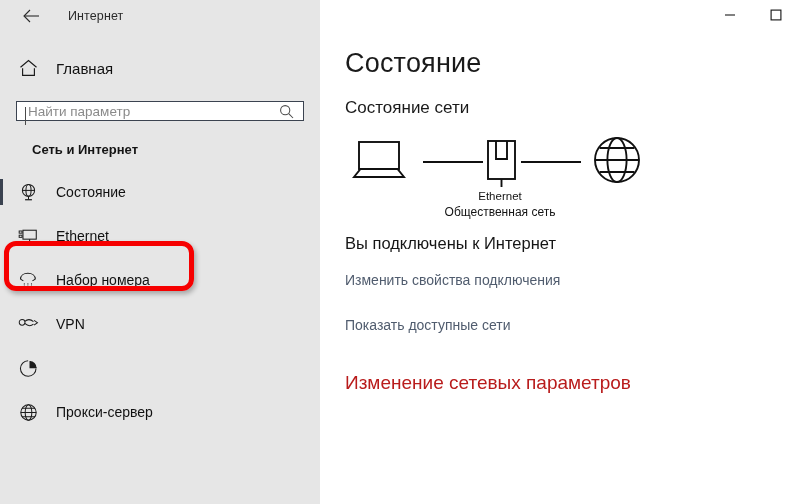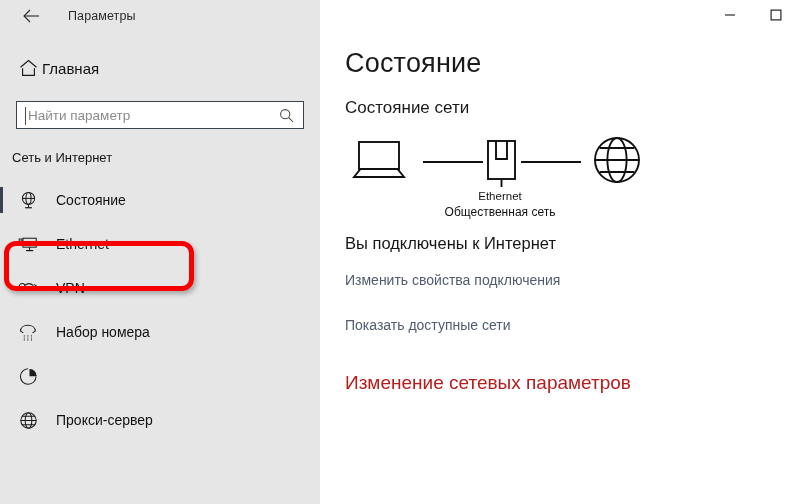--- a/index.html
+++ b/index.html
@@ -64,28 +64,29 @@
     box-sizing: border-box;
   }
   .home-icon {
     width: 28px;
     display: flex;
     align-items: center;
     justify-content: center;
     color: #1a1a1a;
   }
   .home-label {
+    margin-left: 14px;
     font-size: 15px;
     color: #111111;
   }
 
   
   .search-wrap {
     margin: 13px 16px 0 16px;
-    height: 28px;
+    height: 20px;
     background: #ffffff;
     border: 1.6px solid #3b4350;
     box-sizing: border-box;
     display: flex;
     align-items: center;
     position: relative;
   }
   .search-caret {
     position: absolute;
     left: 8px;
@@ -106,23 +107,23 @@
     width: 26px;
     display: flex;
     align-items: center;
     justify-content: center;
     color: #4a4a4a;
     padding-right: 4px;
   }
 
   
   .group-header {
-    margin: 21px 0 0 12px;
+    margin: 21px 0 0 32px;
     font-size: 13px;
-    font-weight: normal;
+    font-weight: bold;
     color: #141414;
   }
 
   
   .nav-list {
     margin-top: 13px;
   }
   .nav-item {
     height: 44px;
     display: flex;
@@ -260,21 +261,21 @@
 
   <div id="sidebar">
 
     <div class="titlebar-left">
       <div class="back-arrow">
         <svg width="17" height="14" viewBox="0 0 17 14" fill="none" aria-hidden="true">
           <path d="M1 7H16" stroke="currentColor" stroke-width="1.1"></path>
           <path d="M7 1L1 7L7 13" stroke="currentColor" stroke-width="1.1" fill="none"></path>
         </svg>
       </div>
-      <div class="app-title">Параметры</div>
+      <div class="app-title">Интернет</div>
     </div>
 
     <div class="home-row">
       <div class="home-icon">
         <svg width="19" height="18" viewBox="0 0 19 18" fill="none" aria-hidden="true">
           <path d="M1.5 8.2L9.5 1.5L17.5 8.2" stroke="currentColor" stroke-width="1.15" fill="none"></path>
           <path d="M3.6 9.3V16.3H15.4V9.3" stroke="currentColor" stroke-width="1.15" fill="none"></path>
         </svg>
       </div>
       <div class="home-label">Главная</div>
@@ -312,32 +313,20 @@
         <div class="nav-icon">
           <svg width="20" height="19" viewBox="0 0 21 20" fill="none" aria-hidden="true">
             <rect x="5.2" y="3.4" width="14" height="9.4" stroke="currentColor" stroke-width="1.1" fill="none"></rect>
             <path d="M12.2 12.8V16" stroke="currentColor" stroke-width="1.1"></path>
             <path d="M8.4 16.4H16" stroke="currentColor" stroke-width="1.3"></path>
             <rect x="1.2" y="4.2" width="3" height="2.3" stroke="currentColor" stroke-width="1" fill="none"></rect>
             <rect x="1.2" y="8.6" width="3" height="2.3" stroke="currentColor" stroke-width="1" fill="none"></rect>
           </svg>
         </div>
         <div class="nav-label">Ethernet</div>
-      </div>
-
-      <div class="nav-item">
-        <div class="nav-icon">
-          <svg width="21" height="14" viewBox="0 0 22 14" fill="none" aria-hidden="true">
-            <circle cx="4.3" cy="5.2" r="3" stroke="currentColor" stroke-width="1.05" fill="none"></circle>
-            <path d="M7.1 6.4C10 9 13.4 9.4 16.2 7.2" stroke="currentColor" stroke-width="1.05" fill="none"></path>
-            <path d="M7.1 4.2C10 1.8 13.6 2.2 16.2 4.6" stroke="currentColor" stroke-width="1.05" fill="none"></path>
-            <path d="M16.8 3.2L20.4 5.6L16.8 8.2" stroke="currentColor" stroke-width="1.05" fill="none"></path>
-          </svg>
-        </div>
-        <div class="nav-label">VPN</div>
       </div>
 
       <div class="nav-item">
         <div class="nav-icon">
           <svg width="20" height="18" viewBox="0 0 21 19" fill="none" aria-hidden="true">
             <path d="M2.6 8.6C2.6 4.8 6 2.4 10.4 2.4C14.8 2.4 18.2 4.8 18.2 8.6" stroke="currentColor" stroke-width="1.15" fill="none"></path>
             <path d="M2.6 8.6L5.6 10.4M18.2 8.6L15.2 10.4" stroke="currentColor" stroke-width="1.15"></path>
             <g fill="currentColor">
               <circle cx="6.6" cy="13.6" r=".62"></circle>
                 <circle cx="10.4" cy="13.6" r=".62"></circle>
@@ -349,20 +338,32 @@
                 <circle cx="10.4" cy="17.9" r=".62"></circle>
                 <circle cx="14.2" cy="17.9" r=".62"></circle>
             </g>
           </svg>
         </div>
         <div class="nav-label">Набор номера</div>
       </div>
 
       <div class="nav-item">
         <div class="nav-icon">
+          <svg width="21" height="14" viewBox="0 0 22 14" fill="none" aria-hidden="true">
+            <circle cx="4.3" cy="5.2" r="3" stroke="currentColor" stroke-width="1.05" fill="none"></circle>
+            <path d="M7.1 6.4C10 9 13.4 9.4 16.2 7.2" stroke="currentColor" stroke-width="1.05" fill="none"></path>
+            <path d="M7.1 4.2C10 1.8 13.6 2.2 16.2 4.6" stroke="currentColor" stroke-width="1.05" fill="none"></path>
+            <path d="M16.8 3.2L20.4 5.6L16.8 8.2" stroke="currentColor" stroke-width="1.05" fill="none"></path>
+          </svg>
+        </div>
+        <div class="nav-label">VPN</div>
+      </div>
+
+      <div class="nav-item">
+        <div class="nav-icon">
           <svg width="19" height="19" viewBox="0 0 20 20" fill="none" aria-hidden="true">
             <path d="M9.6 1.8A8.2 8.2 0 1 0 17.9 10" stroke="currentColor" stroke-width="1.1" fill="none"></path>
             <path d="M11.6 2.1V9.1H18.4" stroke="currentColor" stroke-width="1.1" fill="none"></path>
             <path d="M11.6 2.1A7 7 0 0 1 18.4 9.1L11.6 9.1Z" fill="currentColor"></path>
           </svg>
         </div>
       </div>
 
       <div class="nav-item">
         <div class="nav-icon">

